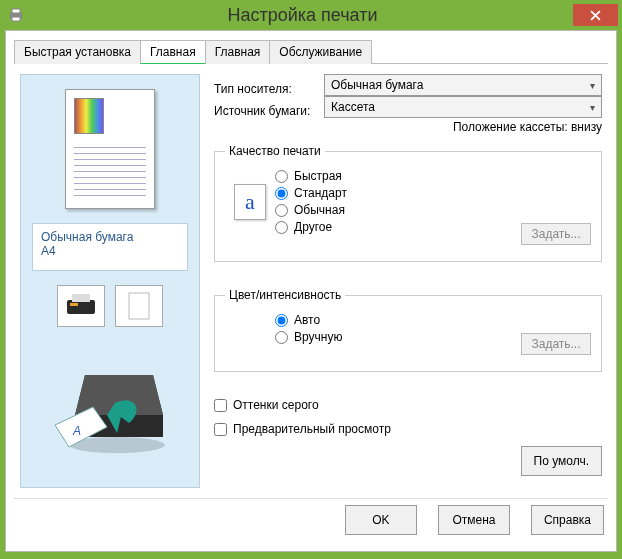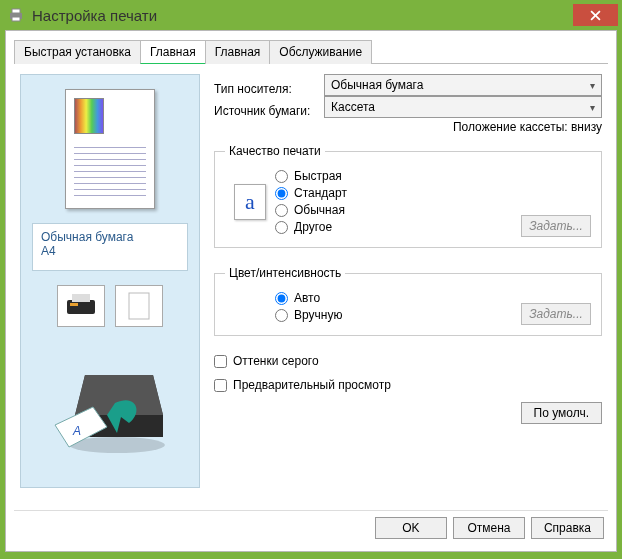--- a/index.html
+++ b/index.html
@@ -1,19 +1,19 @@
 <!DOCTYPE html>
 <html><head>
 <meta charset="utf-8">
 <style>
   * { box-sizing: border-box; margin: 0; padding: 0; font-family: "Segoe UI", Tahoma, sans-serif; font-size: 12px; }
   body { background: #7bb33e; width: 622px; height: 559px; overflow: hidden; }
   .titlebar { height: 30px; display: flex; align-items: center; padding: 0 0 0 8px; }
   .title-icon { width: 16px; height: 16px; margin-right: 8px; }
-  .titlebar-title { flex: 1; text-align: left; color: #333; font-size: 15px; }
+  .titlebar-title { flex: 1; text-align: center; color: #333; font-size: 18px; }
   .close-btn { width: 45px; height: 22px; background: #c94f3f; color: #fff; display: flex; align-items: center; justify-content: center; cursor: pointer; margin-right: 4px; }
   .outer { background: #fff; margin: 0 5px 5px 5px; height: 522px; border: 1px solid #b8b8b8; padding: 8px; }
   .tabs { display: flex; border-bottom: 1px solid #bbb; }
   .tab { padding: 4px 9px; border: 1px solid #bbb; border-bottom: none; background: #f0f0f0; cursor: pointer; position: relative; top: 1px; margin-right: -1px; }
   .tab.active { background: #fff; border-bottom: 1px solid #22c55e; }
   .content { display: flex; padding: 10px 6px 6px 6px; height: 430px; }
   
   .preview-pane { width: 180px; background: #d9ecf7; border: 1px solid #b8cfdc; height: 100%; display: flex; flex-direction: column; align-items: center; padding: 14px 0; }
   .page-preview { width: 90px; height: 120px; background: #fff; border: 1px solid #999; box-shadow: 2px 2px 3px rgba(0,0,0,.25); position: relative; }
   .page-preview .rainbow { position: absolute; top: 8px; left: 8px; width: 30px; height: 36px; background: linear-gradient(90deg,#a55,#e93,#ee4,#5c5,#49d,#75e); border: 1px solid #888; }
@@ -23,32 +23,32 @@
   .thumbs { margin-top: 14px; display: flex; gap: 10px; }
   .thumb { width: 48px; height: 42px; background: #fff; border: 1px solid #aaa; display: flex; align-items: center; justify-content: center; }
   .printer-big { margin-top: 28px; }
   
   .settings { flex: 1; padding-left: 14px; }
   .row { display: flex; align-items: flex-end; margin-bottom: 0; }
   .row label { width: 110px; }
   .select { flex: 1; height: 22px; border: 1px solid #999; background: #f3f3f3; padding: 0 6px; display: flex; align-items: center; justify-content: space-between; cursor: pointer; }
   .select .chev { font-size: 10px; color: #555; }
   .rightnote { text-align: right; margin: 2px 0 10px 0; }
-  fieldset { border: 1px solid #ccc; padding: 8px 10px 10px 10px; margin-bottom: 18px; position: relative; }
+  fieldset { border: 1px solid #ccc; padding: 8px 10px 24px 10px; margin-bottom: 26px; position: relative; }
   legend { padding: 0 4px; }
   .fs-body { display: flex; }
   .fs-icon { width: 50px; display: flex; align-items: center; justify-content: center; }
   .a-icon { width: 32px; height: 36px; background: #fff; border: 1px solid #aaa; display: flex; align-items: center; justify-content: center; color: #1b4fbf; font-size: 22px; font-family: Georgia, serif; box-shadow: 1px 1px 2px rgba(0,0,0,.2); }
   .radios { flex: 1; }
   .radio-row { display: flex; align-items: center; gap: 6px; margin: 3px 0; cursor: pointer; }
-  .set-btn { position: absolute; right: 10px; bottom: 10px; width: 70px; height: 22px; background: #f0f0f0; border: 1px solid #bbb; color: #888; cursor: default; text-align: center; line-height: 20px; font-style: italic; }
+  .set-btn { position: absolute; right: 10px; bottom: 16px; width: 70px; height: 22px; background: #f0f0f0; border: 1px solid #bbb; color: #888; cursor: default; text-align: center; line-height: 20px; }
   .check-row { display: flex; align-items: center; gap: 6px; margin: 10px 0; cursor: pointer; }
   .default-row { display: flex; justify-content: flex-end; margin-top: 4px; }
-  .btn { height: 22px; padding: 0 12px; background: #f0f0f0; border: 1px solid #999; cursor: pointer; display: inline-flex; align-items: center; justify-content: center; min-width: 72px; }
-  .footer { display: flex; justify-content: flex-end; gap: 6px; padding: 6px 4px 0 0; border-top: 1px solid #ddd; margin-top: 16px; }
+  .btn { height: 30px; padding: 0 12px; background: #f0f0f0; border: 1px solid #999; cursor: pointer; display: inline-flex; align-items: center; justify-content: center; min-width: 72px; }
+  .footer { display: flex; justify-content: flex-end; gap: 21px; padding: 6px 4px 0 0; border-top: 1px solid #ddd; margin-top: 4px; }
   input[type=radio], input[type=checkbox] { margin: 0; }
 </style>
 </head>
 <body>
 
 <div class="titlebar">
   <span class="title-icon">
     <svg width="16" height="16" viewBox="0 0 16 16">
         <rect x="2" y="6" width="12" height="6" fill="#888"></rect>
         <rect x="4" y="2" width="8" height="4" fill="#fff" stroke="#888"></rect>

